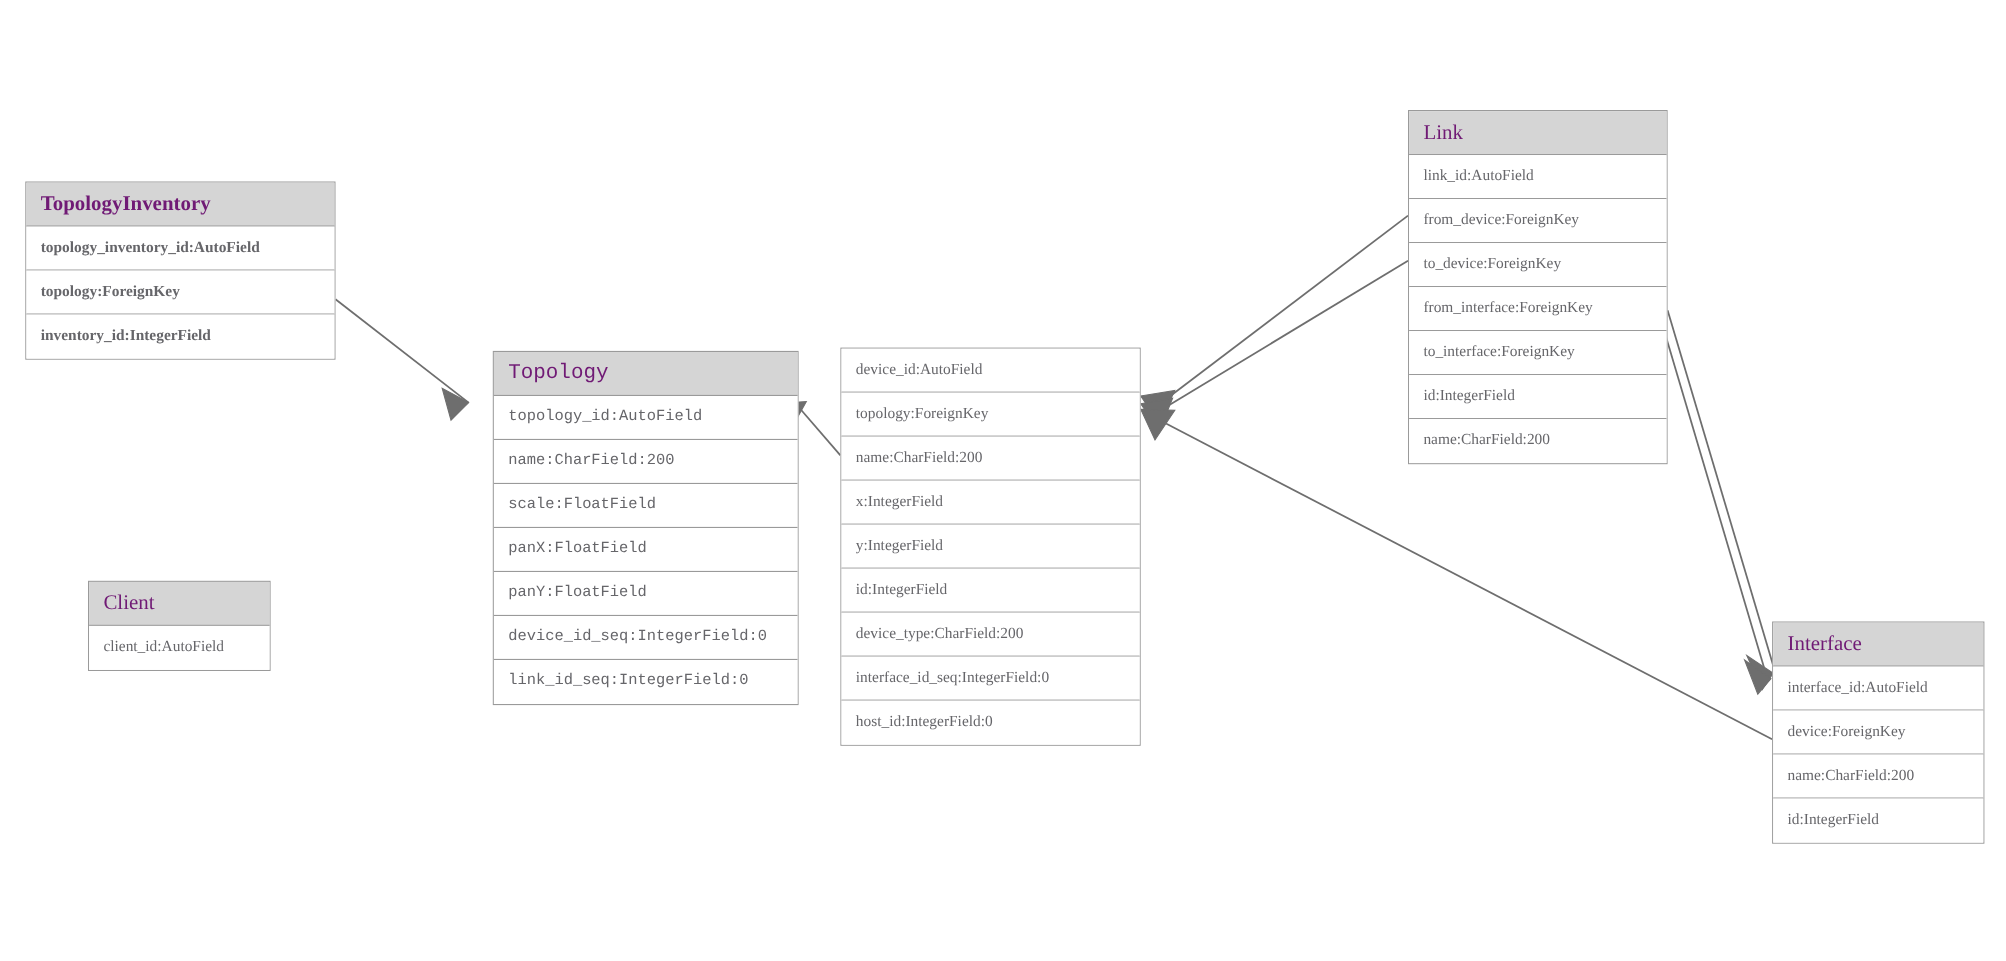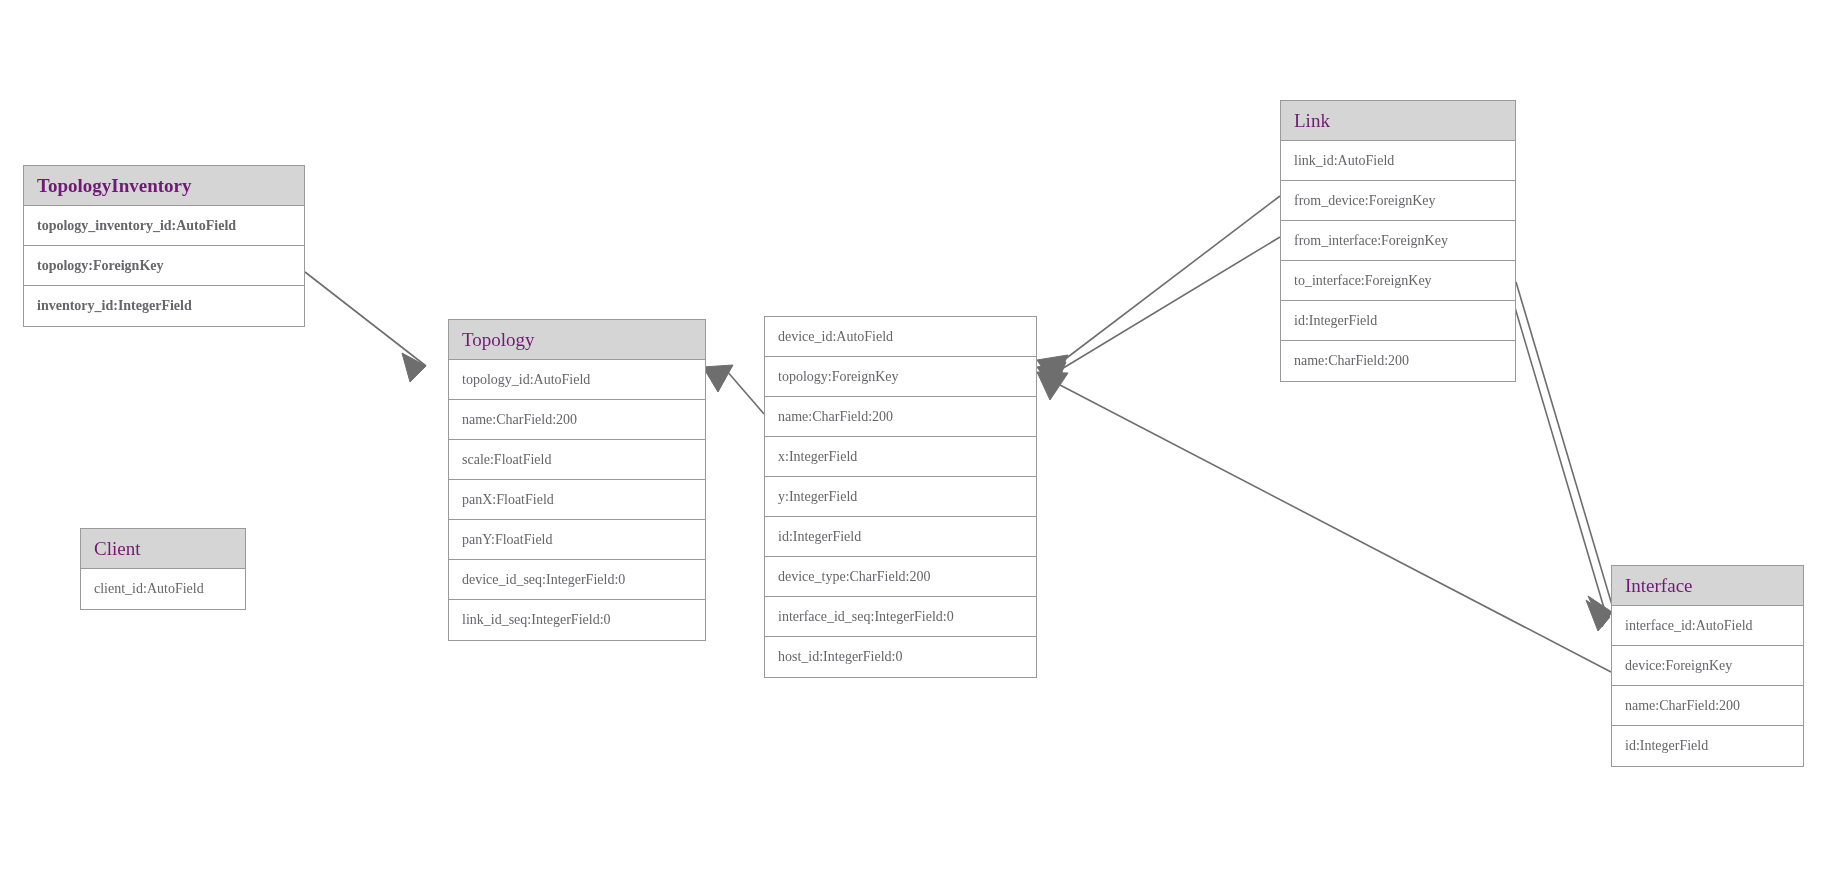--- a/index.html
+++ b/index.html
@@ -93,21 +93,21 @@
         <path d="M 1037,372 L 1068,373 L 1050,400 Z" fill="#6e6e6e" stroke="#6e6e6e" stroke-width="1"></path>
       </g>
     </svg>
   <div id="entity-layer">
       <div class="entity" style="left: 23px; top: 165px; width: 282px; font-weight: bold;">
         <div class="entity-title">TopologyInventory</div>
         <div class="entity-field">topology_inventory_id:AutoField</div>
         <div class="entity-field">topology:ForeignKey</div>
         <div class="entity-field last">inventory_id:IntegerField</div>
       </div>
-      <div class="entity" style="left: 448px; top: 319px; width: 258px;">
+      <div class="entity" style="left: 448px; top: 319px; width: 278px; font-family: Liberation Mono, monospace;">
         <div class="entity-title">Topology</div>
         <div class="entity-field">topology_id:AutoField</div>
         <div class="entity-field">name:CharField:200</div>
         <div class="entity-field">scale:FloatField</div>
         <div class="entity-field">panX:FloatField</div>
         <div class="entity-field">panY:FloatField</div>
         <div class="entity-field">device_id_seq:IntegerField:0</div>
         <div class="entity-field last">link_id_seq:IntegerField:0</div>
       </div>
       <div class="entity" style="left: 764px; top: 316px; width: 273px;">
@@ -118,20 +118,21 @@
         <div class="entity-field">y:IntegerField</div>
         <div class="entity-field">id:IntegerField</div>
         <div class="entity-field">device_type:CharField:200</div>
         <div class="entity-field">interface_id_seq:IntegerField:0</div>
         <div class="entity-field last">host_id:IntegerField:0</div>
       </div>
       <div class="entity" style="left: 1280px; top: 100px; width: 236px;">
         <div class="entity-title">Link</div>
         <div class="entity-field">link_id:AutoField</div>
         <div class="entity-field">from_device:ForeignKey</div>
+        <div class="entity-field">to_device:ForeignKey</div>
         <div class="entity-field">from_interface:ForeignKey</div>
         <div class="entity-field">to_interface:ForeignKey</div>
         <div class="entity-field">id:IntegerField</div>
         <div class="entity-field last">name:CharField:200</div>
       </div>
       <div class="entity" style="left: 1611px; top: 565px; width: 193px;">
         <div class="entity-title">Interface</div>
         <div class="entity-field">interface_id:AutoField</div>
         <div class="entity-field">device:ForeignKey</div>
         <div class="entity-field">name:CharField:200</div>

